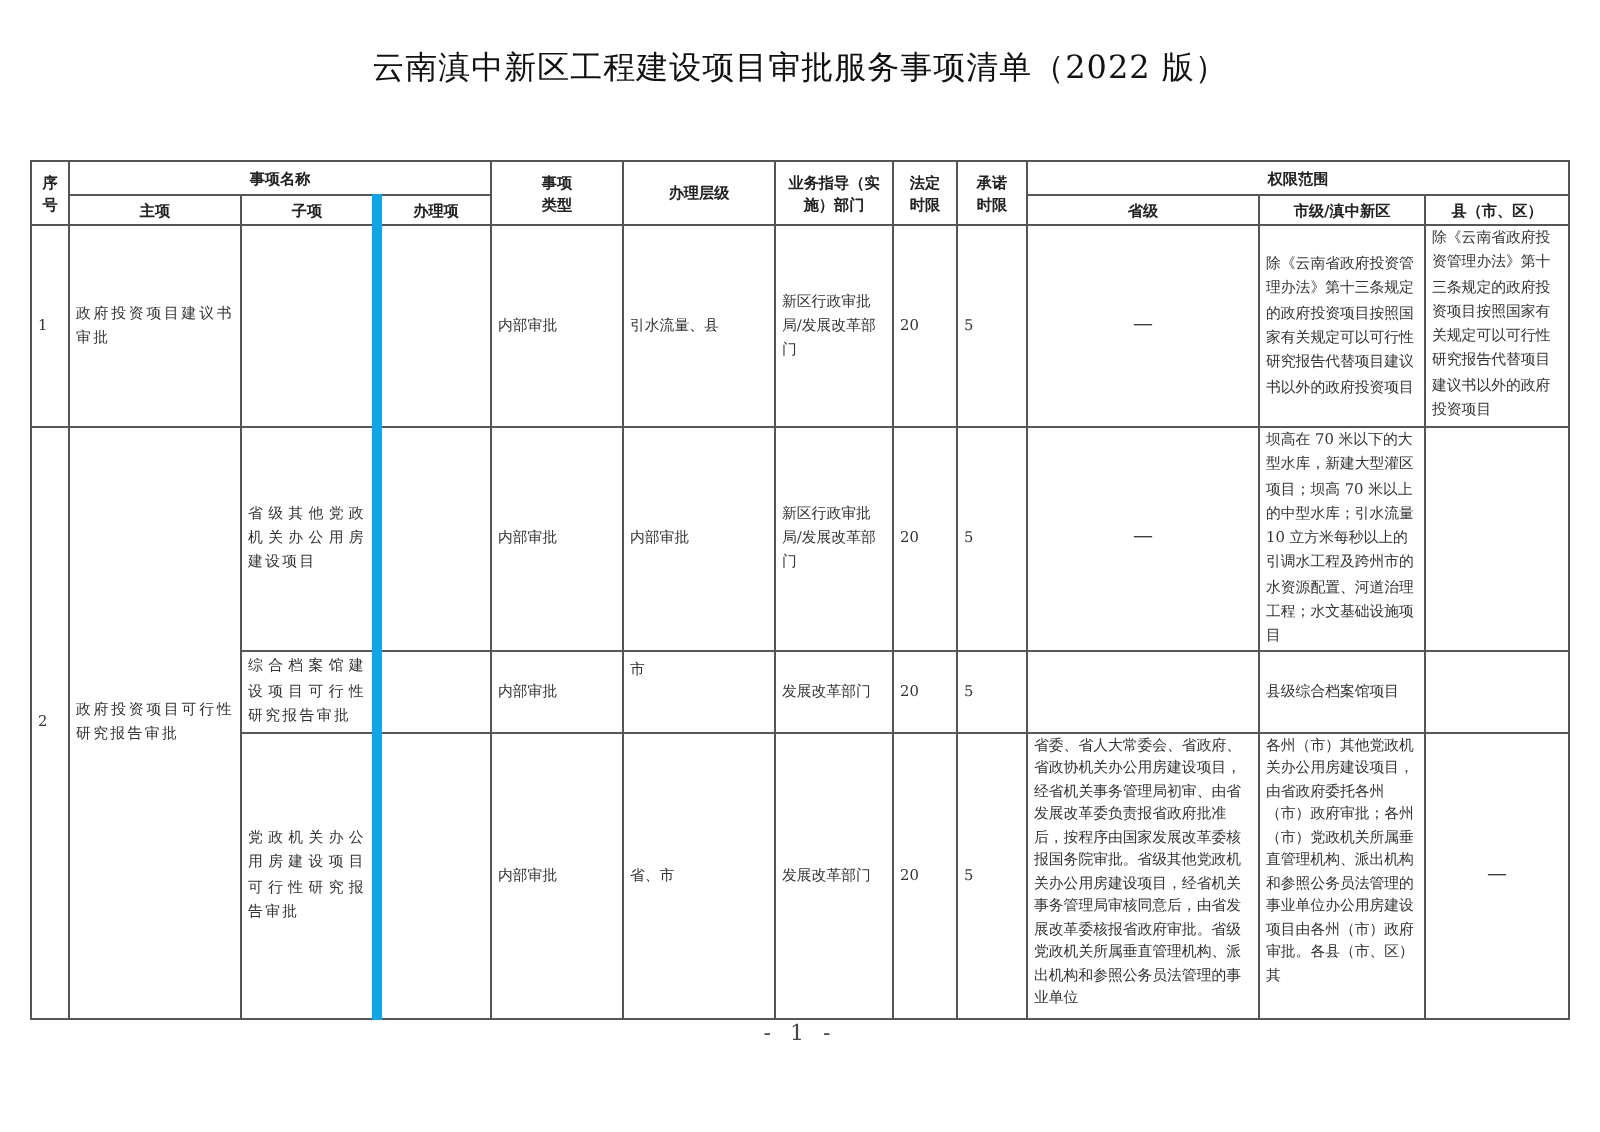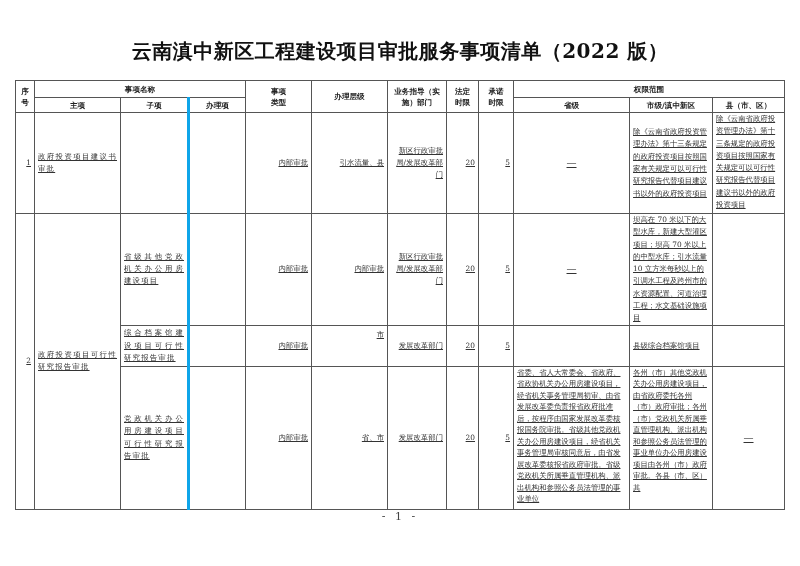--- a/index.html
+++ b/index.html
@@ -1,30 +1,30 @@
 <!DOCTYPE html>
 <html><head>
 <meta charset="utf-8">
 <style>
   html, body { margin: 0; padding: 0; background: #ffffff; }
   body { width: 800px; height: 566px; position: relative; overflow: hidden;
          font-family: "DejaVu Serif", "Liberation Serif", serif; color: #222; }
-  .title { position: absolute; left: 0; top: 38px; width: 800px; text-align: center;
-           font-size: 20px; font-weight: bold; letter-spacing: 0.5px; color: #111;
+  .title { position: absolute; left: 0; top: 24px; width: 800px; text-align: center;
+           font-size: 16px; font-weight: normal; letter-spacing: 0.5px; color: #111;
            font-family: "DejaVu Serif", serif; }
   table { position: absolute; left: 15px; top: 80px; border-collapse: collapse;
           table-layout: fixed; width: 769px; }
   td, th { border: 1px solid #555; padding: 0 3px; vertical-align: middle; overflow: hidden; }
   th { font-family: "DejaVu Sans", "Liberation Sans", sans-serif; font-weight: bold;
        font-size: 7.6px; text-align: center; line-height: 11px; color: #222; }
-  td { font-size: 7.4px; line-height: 12.3px; color: #333; text-decoration: underline; }
-  .c { text-align: right; }
+  td { font-size: 7.4px; line-height: 12.3px; color: #333; }
+  .c { text-align: left; }
   .l { text-align: left; }
   .just { text-align: justify; letter-spacing: 1.2px; }
-  .thin { border-left: 3px solid #0ea5e9; }
+  .thin { border-left: 5px solid #0ea5e9; }
   .dash { font-size: 10px; text-align: center; }
   .pagenum { position: absolute; top: 510px; left: 0; width: 800px; text-align: center;
              font-size: 11px; color: #444; letter-spacing: 3px; }
 </style>
 </head>
 <body>
 
 <div class="title">云南滇中新区工程建设项目审批服务事项清单（2022 版）</div>
 
 <table>

